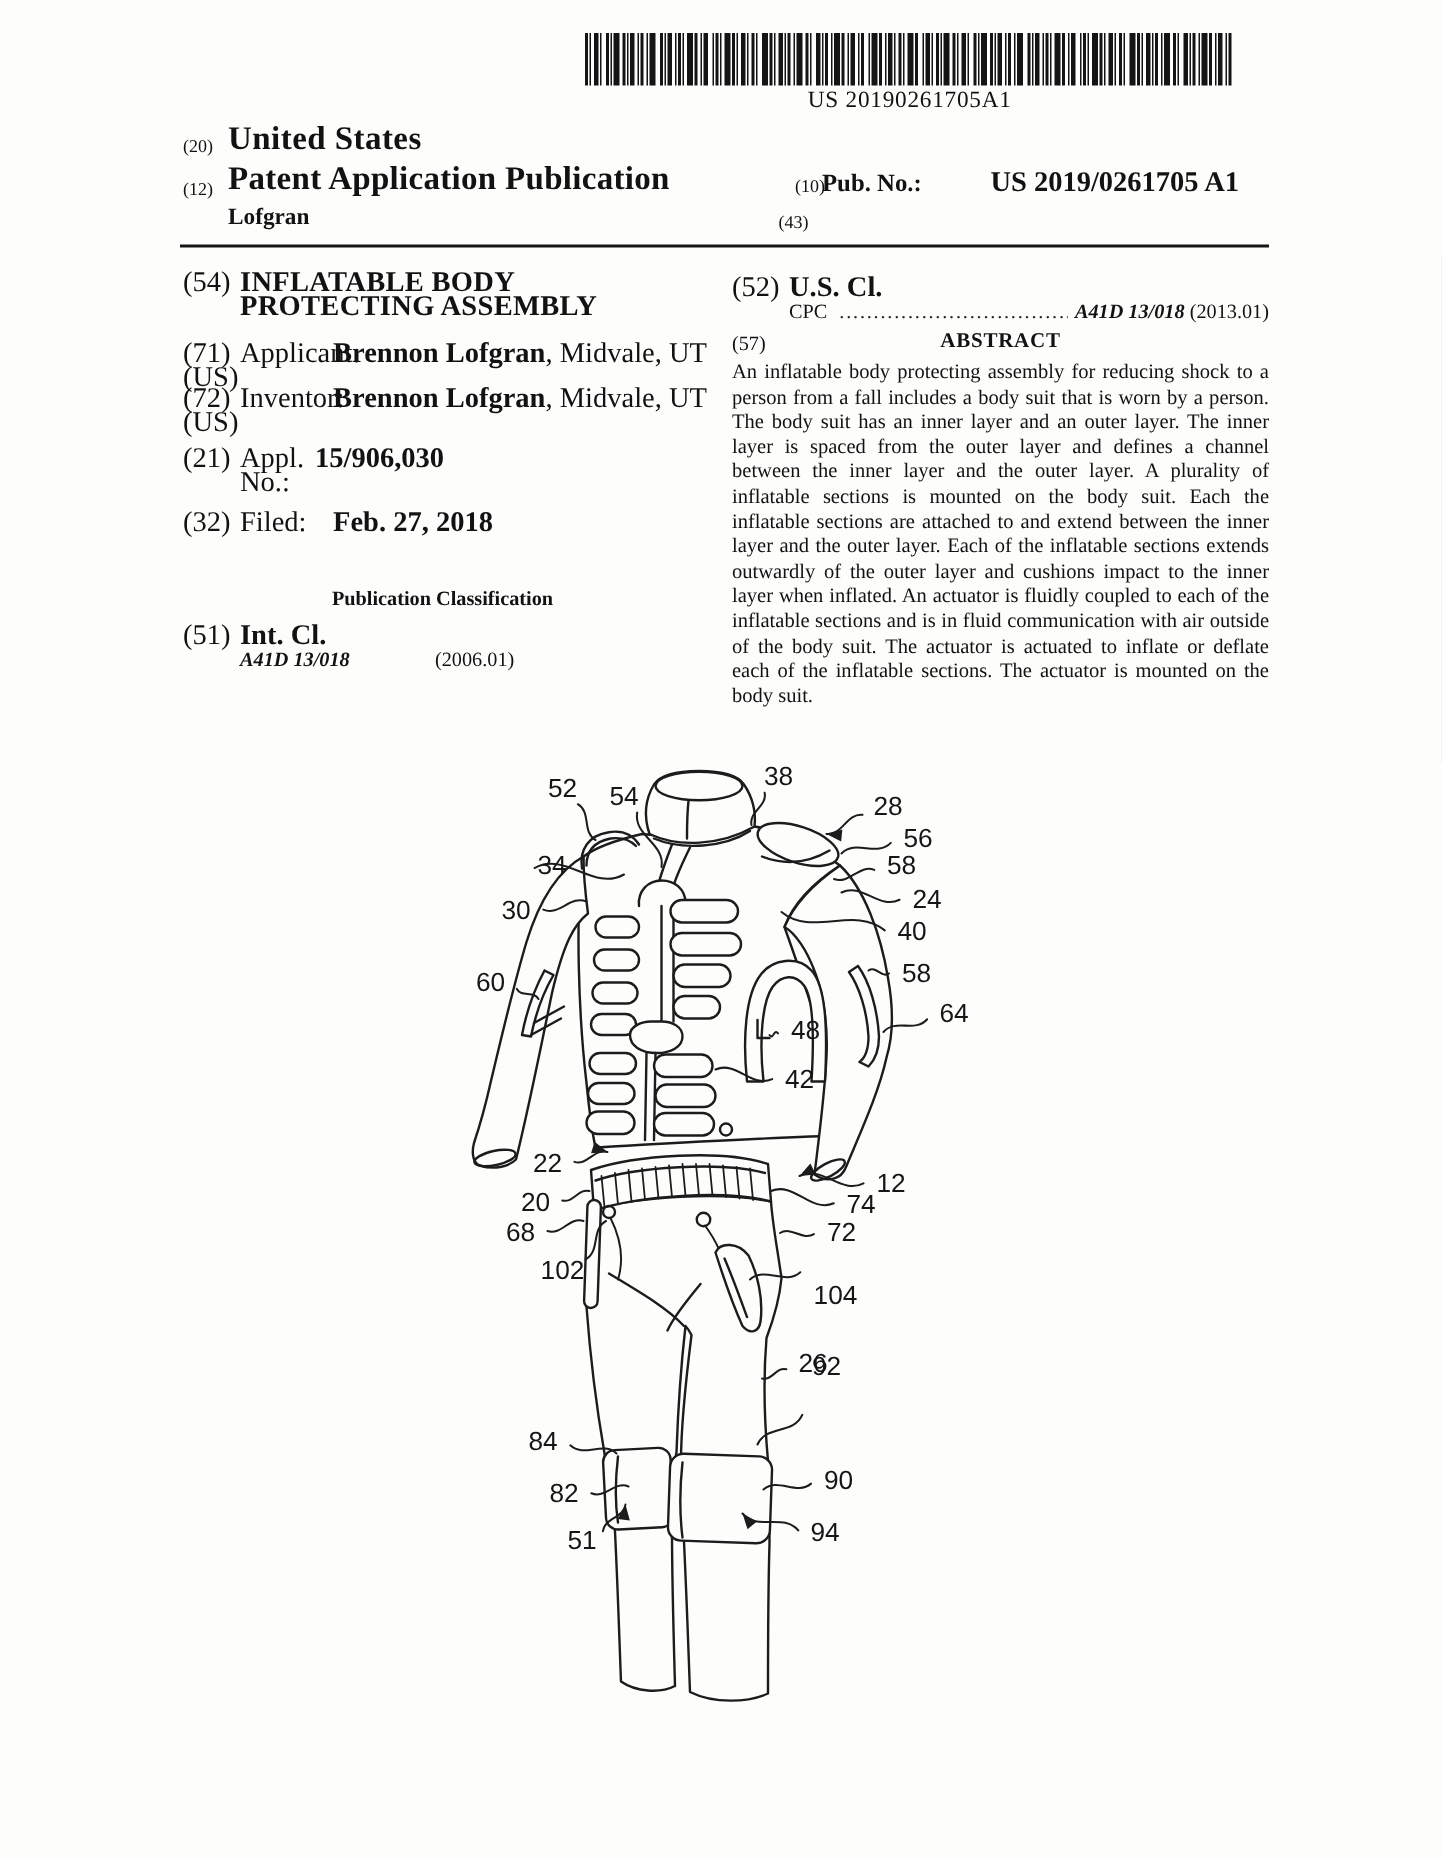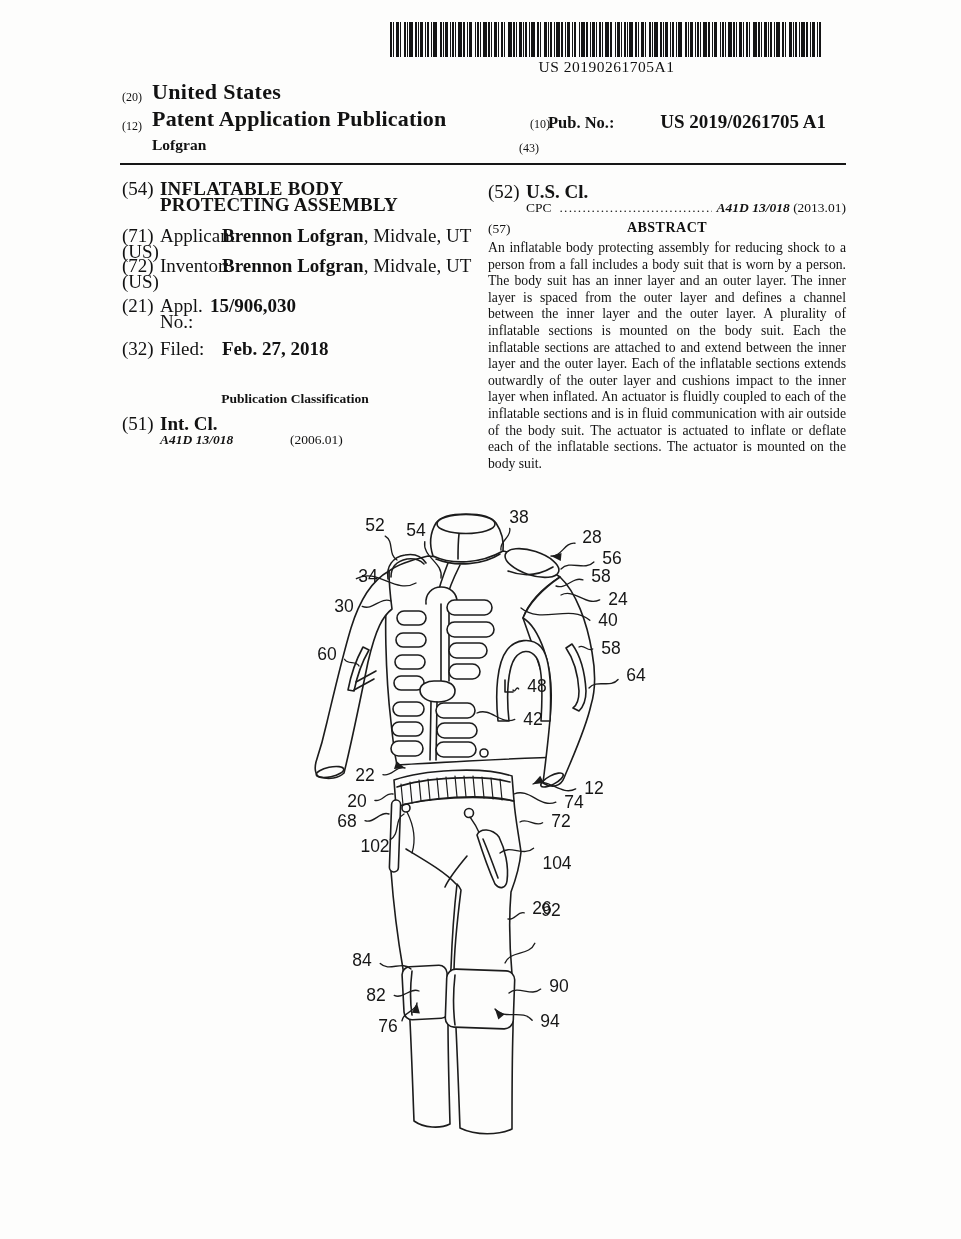--- a/index.html
+++ b/index.html
@@ -353,17 +353,17 @@
       <span class="fig-label" style="left: 574px; top: 804px;">74</span>
       <span class="fig-label" style="left: 347px; top: 823px;">68</span>
       <span class="fig-label" style="left: 561px; top: 823px;">72</span>
       <span class="fig-label" style="left: 375px; top: 848px;">102</span>
       <span class="fig-label" style="left: 557px; top: 865px;">104</span>
       <span class="fig-label" style="left: 542px; top: 910px;">26</span>
       <span class="fig-label" style="left: 551px; top: 912px;">92</span>
       <span class="fig-label" style="left: 362px; top: 962px;">84</span>
       <span class="fig-label" style="left: 559px; top: 988px;">90</span>
       <span class="fig-label" style="left: 376px; top: 997px;">82</span>
-      <span class="fig-label" style="left: 388px; top: 1028px;">76</span>
+      <span class="fig-label" style="left: 388px; top: 1028px;">51</span>
       <span class="fig-label" style="left: 550px; top: 1023px;">94</span>
     </div>
 
 </div>
 
 </body></html>

